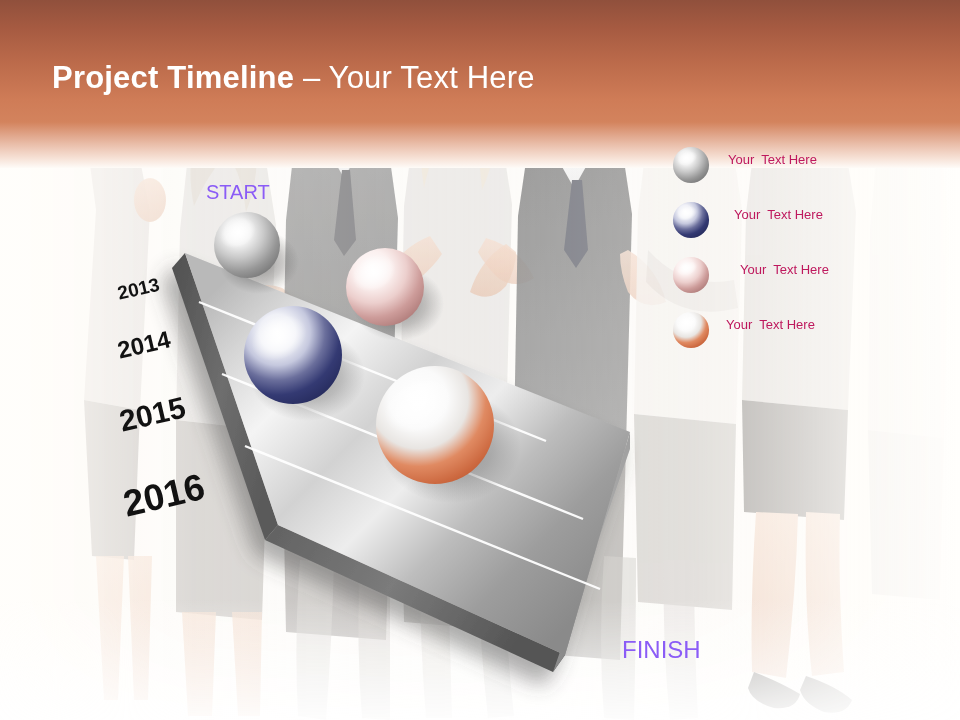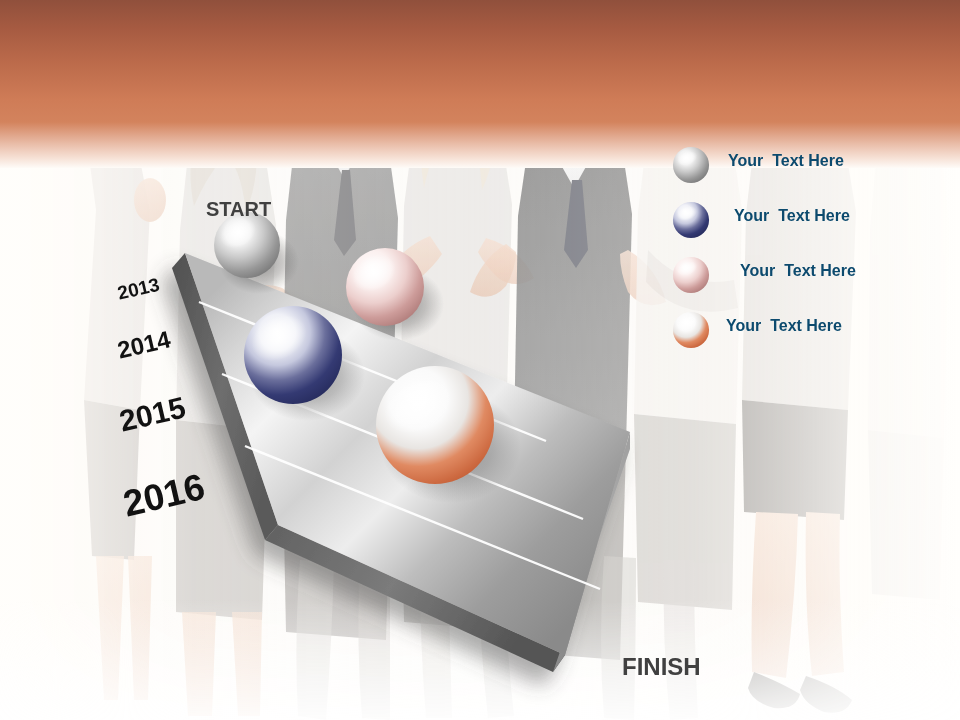--- a/index.html
+++ b/index.html
@@ -77,45 +77,44 @@
   .year {
     position: absolute;
     font-weight: bold;
     color: #121212;
     transform-origin: left center;
     white-space: nowrap;
   }
 
   .marker-label {
     position: absolute;
-    font-weight: bold;
-    color: #404040;
+    font-weight: normal;
+    color: #8b5cf6;
     white-space: nowrap;
-    margin-top: 17px;
   }
 
   
   #legend { position: absolute; left: 672px; top: 140px; width: 280px; }
   .legend-row {
     position: relative;
     height: 55px;
   }
   .legend-bullet {
     position: absolute;
     left: 0;
     top: 6px;
     width: 38px; height: 38px;
     border-radius: 50%;
   }
   .legend-text {
     position: absolute;
     top: 12px;
-    font-size: 16px;
-    font-weight: bold;
-    color: #0c4a6e;
+    font-size: 13px;
+    font-weight: normal;
+    color: #be185d;
     white-space: pre;
   }
 </style>
 </head>
 <body>
 
 <div id="slide">
 
   <svg id="bg-photo" viewBox="0 0 960 720" preserveAspectRatio="none">
     <defs>
@@ -222,20 +221,23 @@
       <path d="M604 556 q-6 84 0 162 l30 2 q2 -84 2 -162 z" fill="#cdcac7"></path>
       <path d="M664 560 q-2 84 6 160 l28 -2 q-4 -80 -4 -158 z" fill="#d9d6d3"></path>
     </g>
   </svg>
 
   <div id="bg-wash"></div>
   <div id="bg-bottom-fade"></div>
 
   <div id="header-band"></div>
   <div id="header-fade"></div>
+  <div id="title">
+    <span class="strong">Project Timeline</span><span class="light"> – Your Text Here</span>
+  </div>
 
   <svg id="board" viewBox="0 0 960 720" preserveAspectRatio="none">
     <defs>
       <linearGradient id="topFace" x1="0.06" y1="0.1" x2="0.92" y2="0.86">
         <stop offset="0%" stop-color="#b9b9b9"></stop>
         <stop offset="12%" stop-color="#d6d6d6"></stop>
         <stop offset="26%" stop-color="#f4f4f4"></stop>
         <stop offset="42%" stop-color="#d2d2d2"></stop>
         <stop offset="56%" stop-color="#ededed"></stop>
         <stop offset="70%" stop-color="#bdbdbd"></stop>

